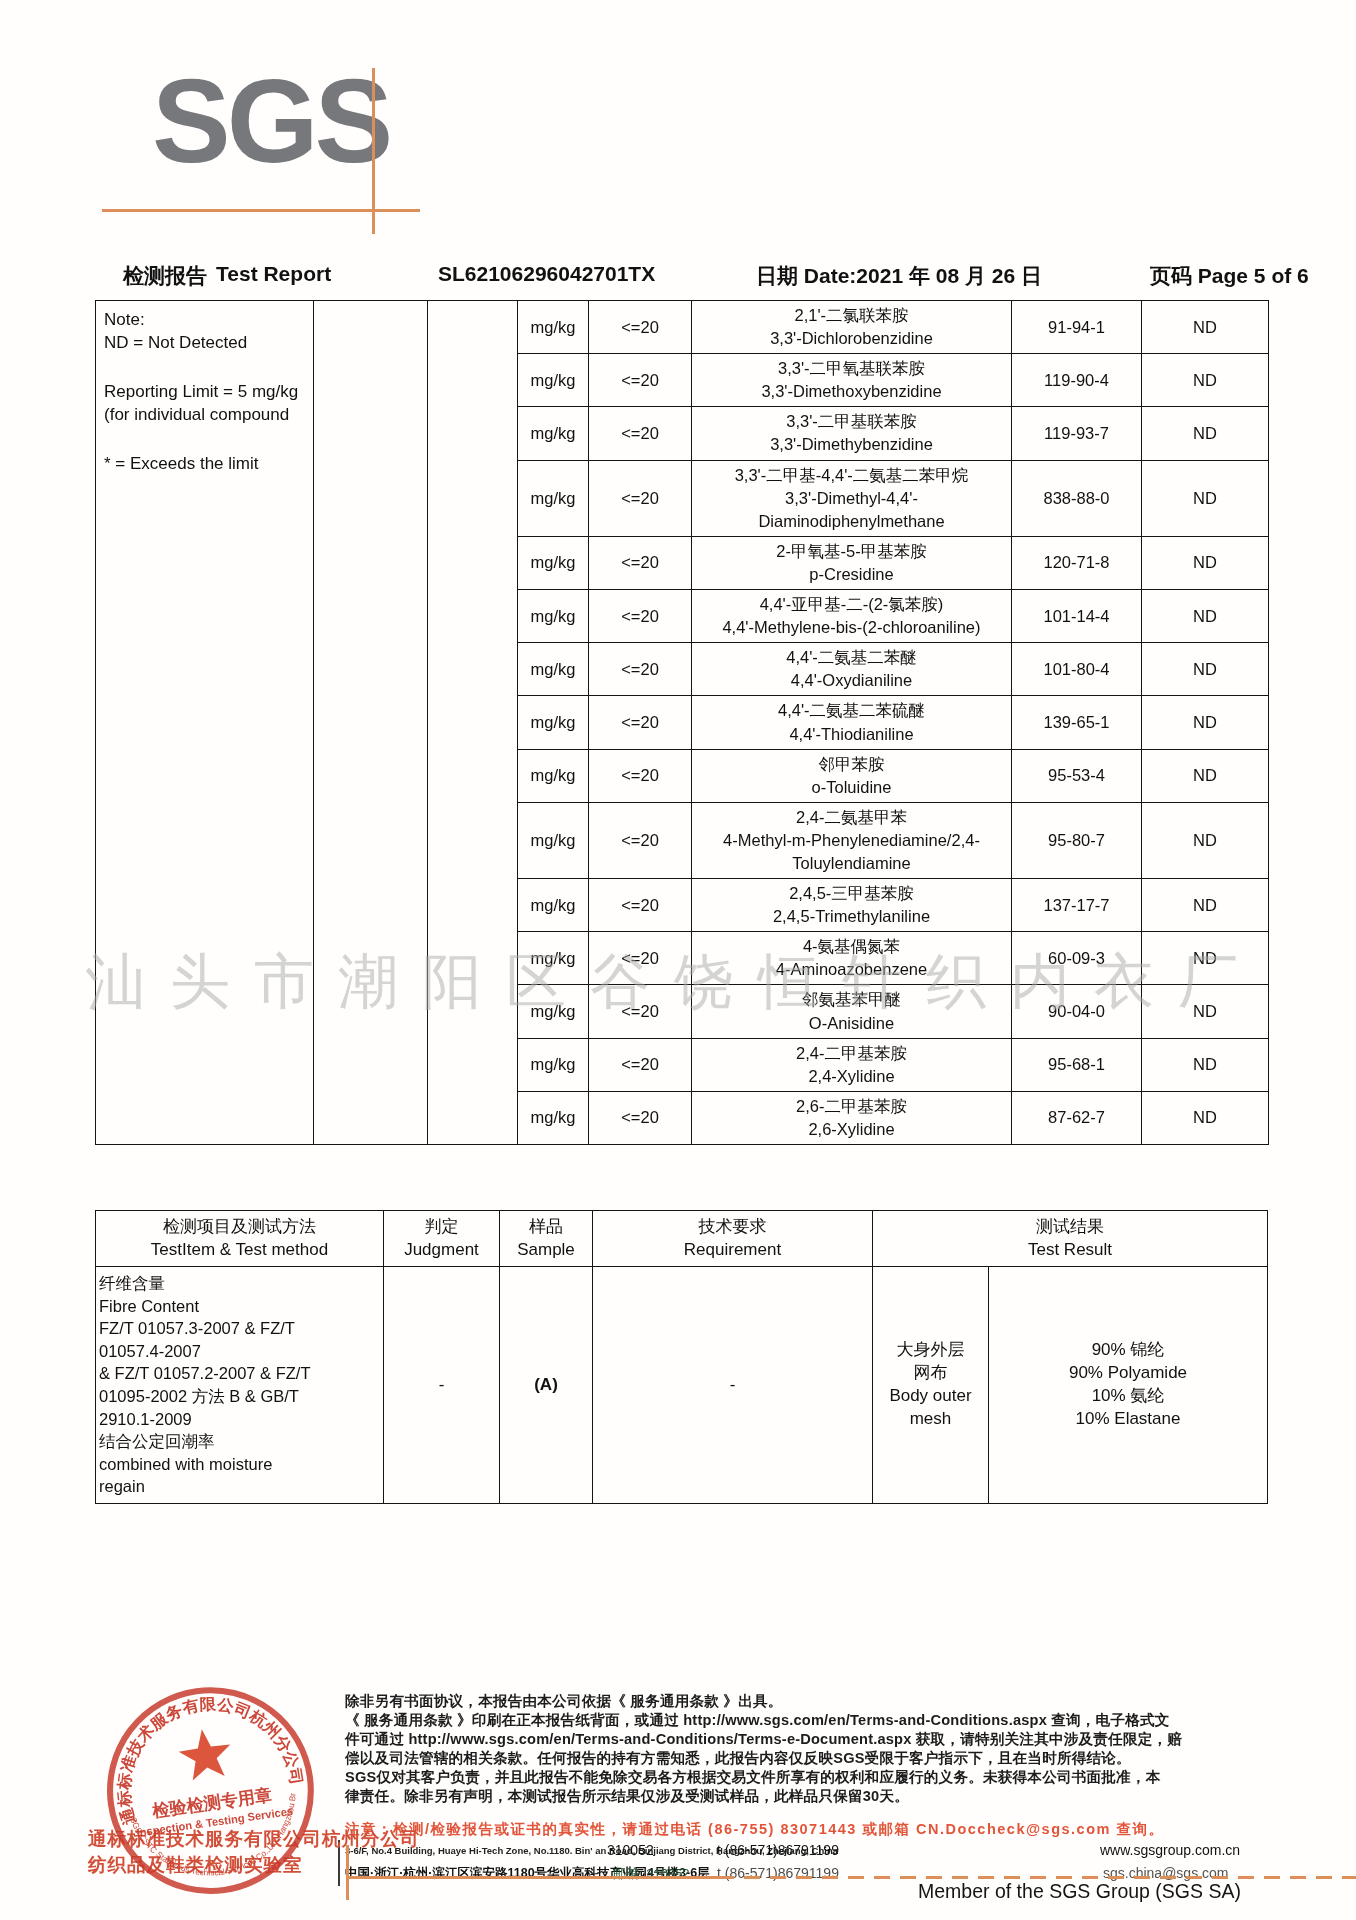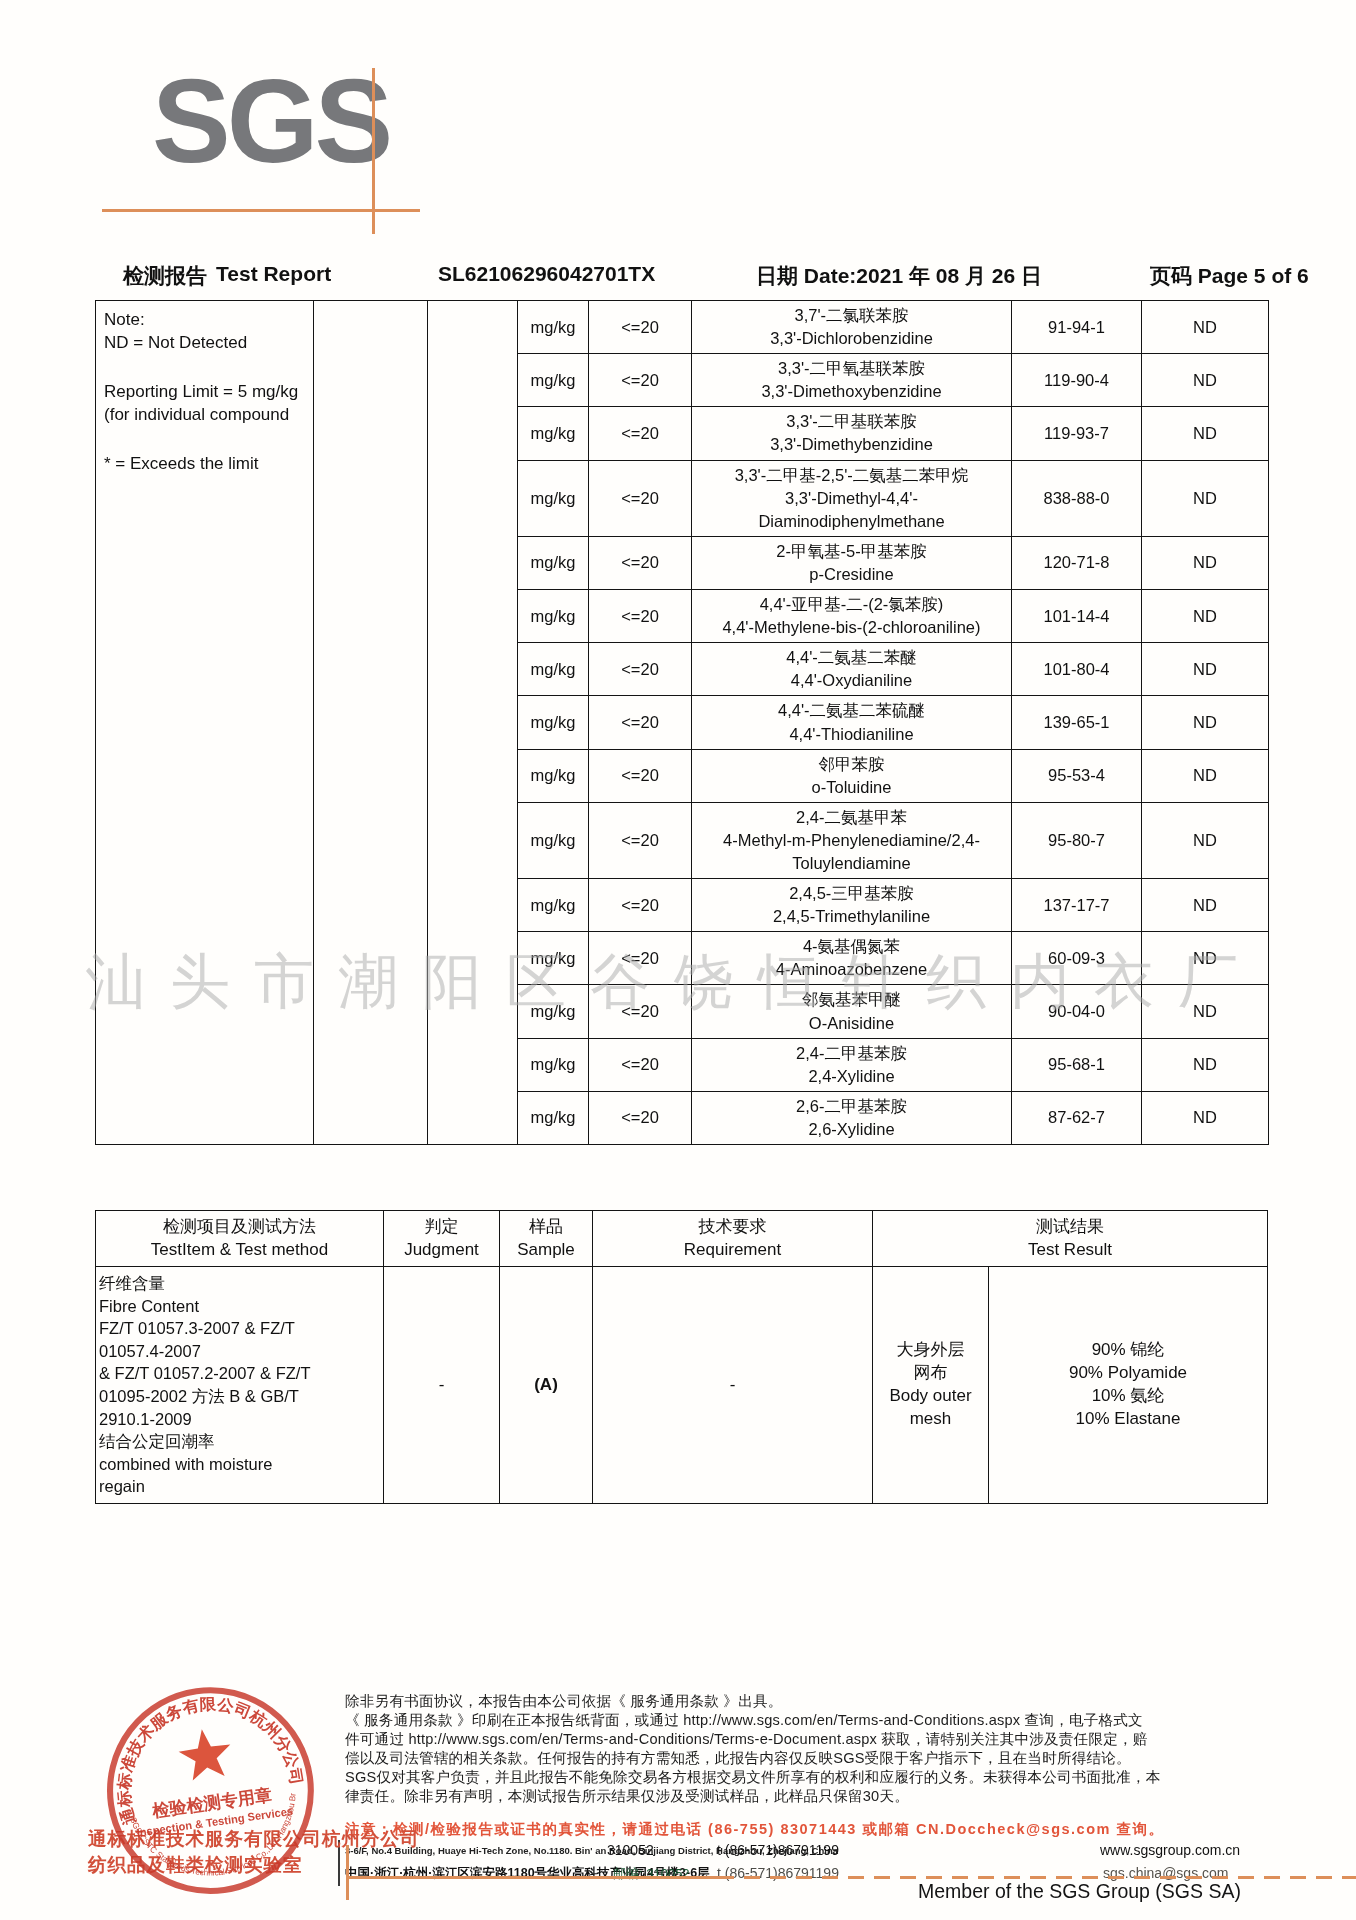--- a/index.html
+++ b/index.html
@@ -35,21 +35,21 @@
   .t2 th { text-align:center; vertical-align:middle; height:56px; }
   .t2 th .cn, .t2 th .en { display:block; }
   .t2 td { text-align:center; vertical-align:middle; height:236px; }
   .t2 td.item-td { vertical-align:top; text-align:left; padding:5px 2px 5px 3px; font-size:16.5px; line-height:1.37; }
   .t2 .sample-v { font-weight:bold; }
 
   
   .watermark { position:absolute; left:86px; top:942px; width:1240px; font-size:60px; letter-spacing:24px; white-space:nowrap; color:#ababab; opacity:0.5; z-index:6; font-weight:500; pointer-events:none; }
 
   
-  .terms { position:absolute; left:345px; top:1692px; width:985px; font-size:14.6px; line-height:19px; font-weight:400; letter-spacing:0.2px; color:#1c1c1c; }
+  .terms { position:absolute; left:345px; top:1692px; width:985px; font-size:14.6px; line-height:19px; font-weight:700; letter-spacing:0.2px; color:#1c1c1c; }
   .terms .line { white-space:nowrap; }
   .notice { position:absolute; left:345px; top:1820px; width:1000px; font-size:14.5px; font-weight:700; letter-spacing:1.5px; color:#e2553a; white-space:nowrap; }
 
   
   .addr-sep { position:absolute; left:338px; top:1840px; width:2px; height:46px; background:#3a3a3a; }
   .addr { position:absolute; left:345px; top:1841px; width:1011px; height:44px; }
   .addr .l1, .addr .l2 { position:absolute; left:0; width:1011px; height:20px; }
   .addr .l1 { top:0; } .addr .l2 { top:22px; }
   .addr span { position:absolute; white-space:nowrap; }
   .a-en { left:0; top:4px; font-size:9.5px; font-weight:600; transform-origin:left; color:#222; }
@@ -107,21 +107,21 @@
             <div class="gap"></div>
             <div class="np">Reporting Limit = 5 mg/kg (for individual compound</div>
             <div class="gap"></div>
             <div class="np">* = Exceeds the limit</div>
           </td>
           <td rowspan="15"></td>
           <td rowspan="15"></td>
           <td>mg/kg</td>
           <td>&lt;=20</td>
           <td class="chem">
-            <span class="cn">3,7'-二氯联苯胺</span>
+            <span class="cn">2,1'-二氯联苯胺</span>
             <span class="en">3,3'-Dichlorobenzidine</span>
           </td>
           <td>91-94-1</td>
           <td>ND</td>
         </tr>
         <tr>
           <td>mg/kg</td>
           <td>&lt;=20</td>
           <td class="chem">
             <span class="cn">3,3'-二甲氧基联苯胺</span>
@@ -137,21 +137,21 @@
             <span class="cn">3,3'-二甲基联苯胺</span>
             <span class="en">3,3'-Dimethybenzidine</span>
           </td>
           <td>119-93-7</td>
           <td>ND</td>
         </tr>
         <tr>
           <td>mg/kg</td>
           <td>&lt;=20</td>
           <td class="chem">
-            <span class="cn">3,3'-二甲基-2,5'-二氨基二苯甲烷</span>
+            <span class="cn">3,3'-二甲基-4,4'-二氨基二苯甲烷</span>
             <span class="en">3,3'-Dimethyl-4,4'-Diaminodiphenylmethane</span>
           </td>
           <td>838-88-0</td>
           <td>ND</td>
         </tr>
         <tr>
           <td>mg/kg</td>
           <td>&lt;=20</td>
           <td class="chem">
             <span class="cn">2-甲氧基-5-甲基苯胺</span>

